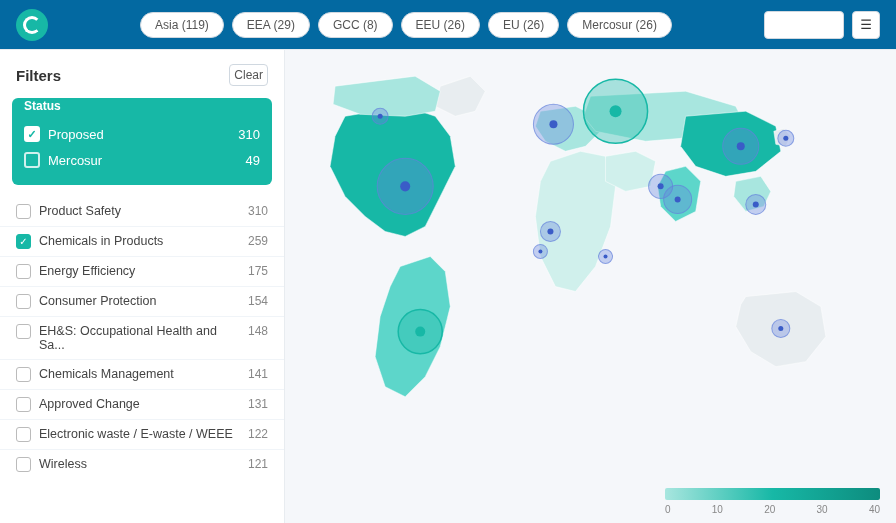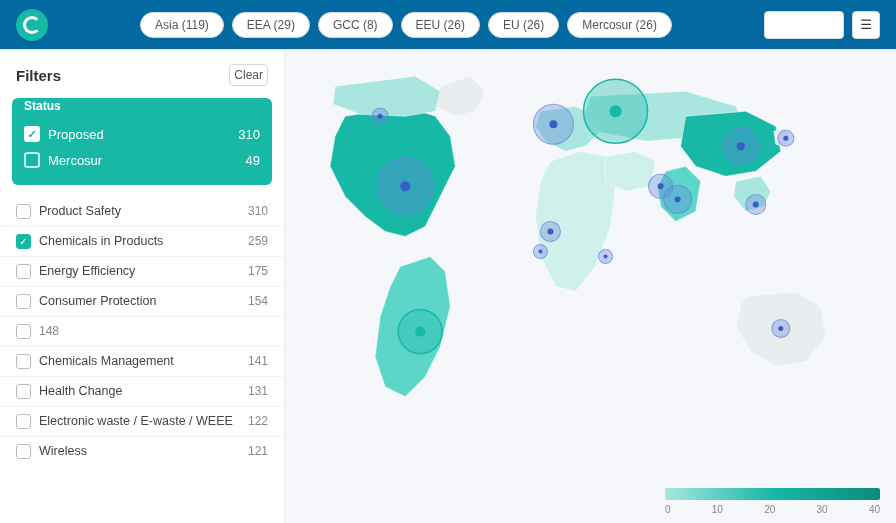--- a/index.html
+++ b/index.html
@@ -114,30 +114,31 @@
         <span class="filter-label">Energy Efficiency</span>
         <span class="filter-count">175</span>
       </div>
       <div class="filter-item">
         <div class="filter-checkbox"></div>
         <span class="filter-label">Consumer Protection</span>
         <span class="filter-count">154</span>
       </div>
       <div class="filter-item">
         <div class="filter-checkbox"></div>
+        <span class="filter-label">EH&amp;S: Occupational Health and Sa...</span>
         <span class="filter-count">148</span>
       </div>
       <div class="filter-item">
         <div class="filter-checkbox"></div>
         <span class="filter-label">Chemicals Management</span>
         <span class="filter-count">141</span>
       </div>
       <div class="filter-item">
         <div class="filter-checkbox"></div>
-        <span class="filter-label">Health Change</span>
+        <span class="filter-label">Approved Change</span>
         <span class="filter-count">131</span>
       </div>
       <div class="filter-item">
         <div class="filter-checkbox"></div>
         <span class="filter-label">Electronic waste / E-waste / WEEE</span>
         <span class="filter-count">122</span>
       </div>
       <div class="filter-item">
         <div class="filter-checkbox"></div>
         <span class="filter-label">Wireless</span>

